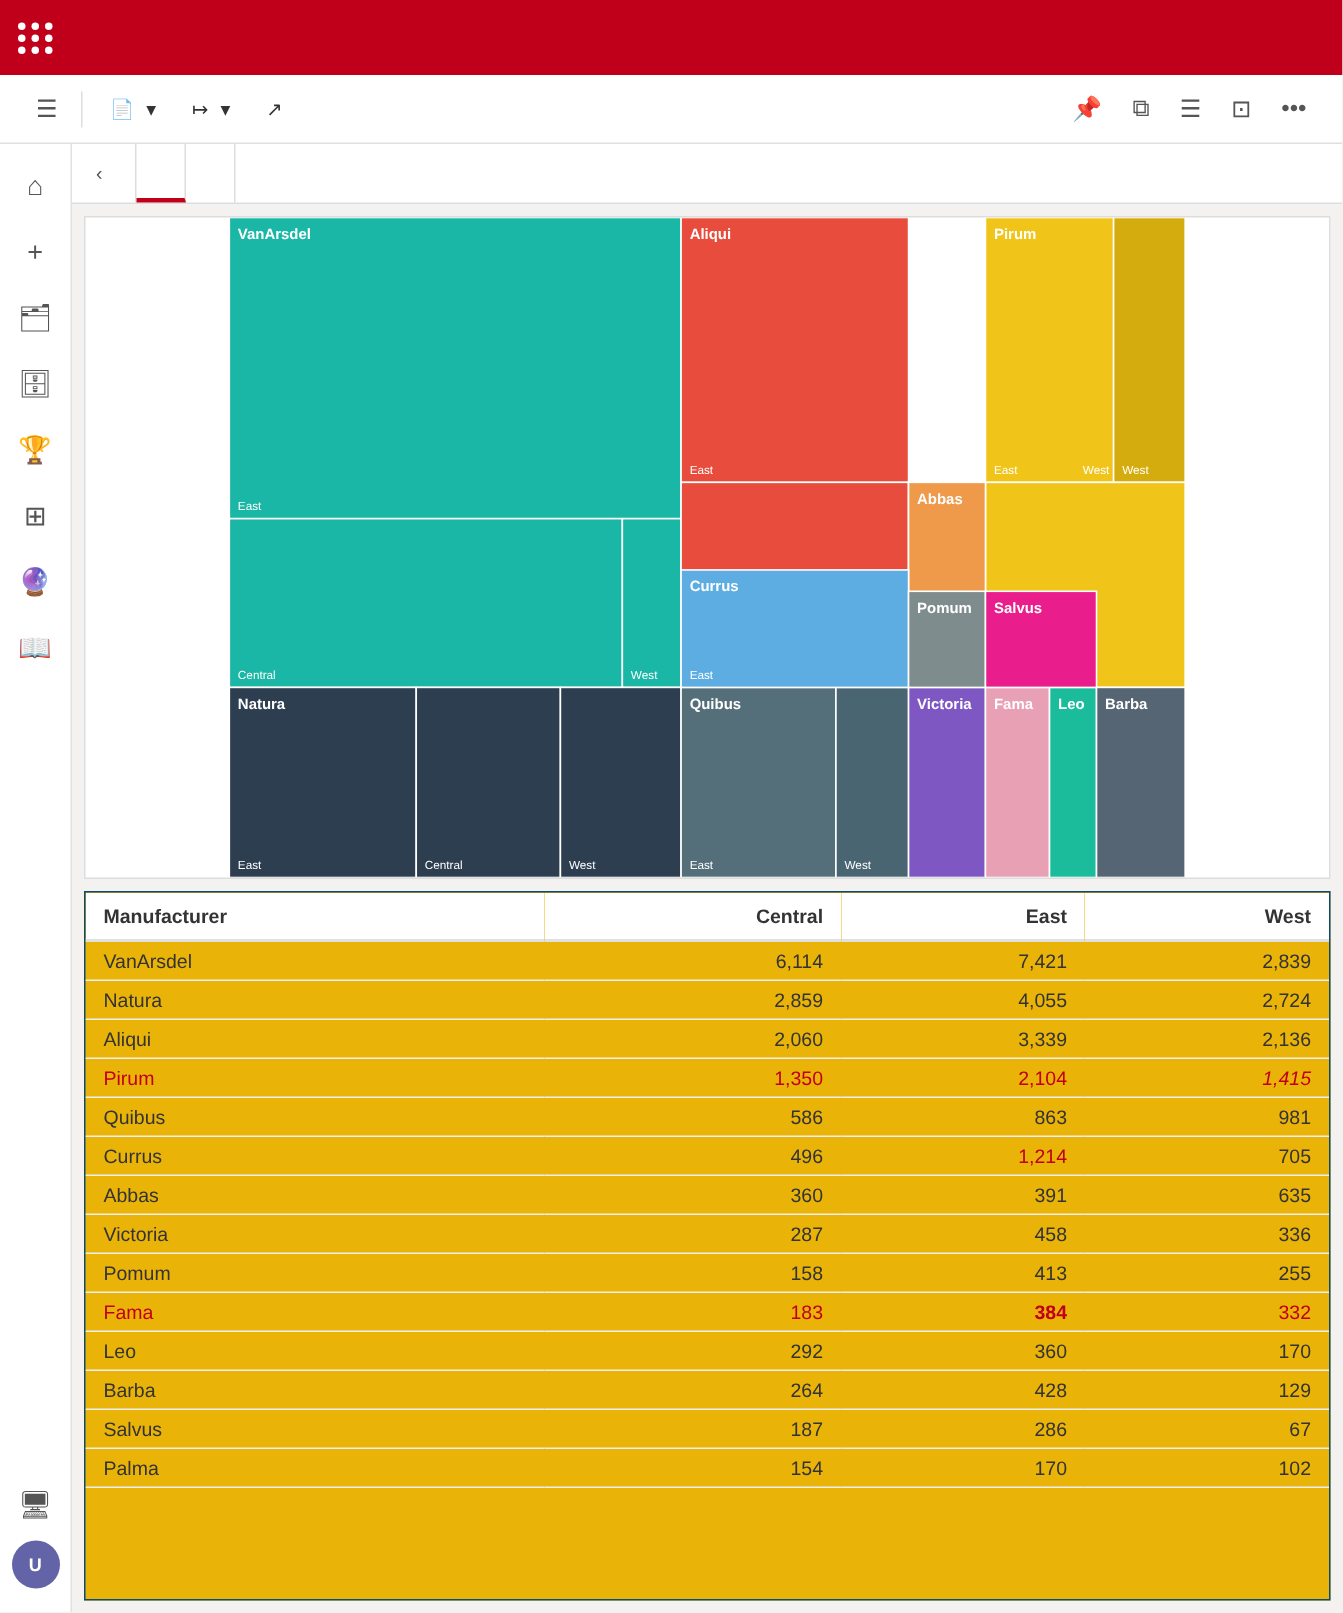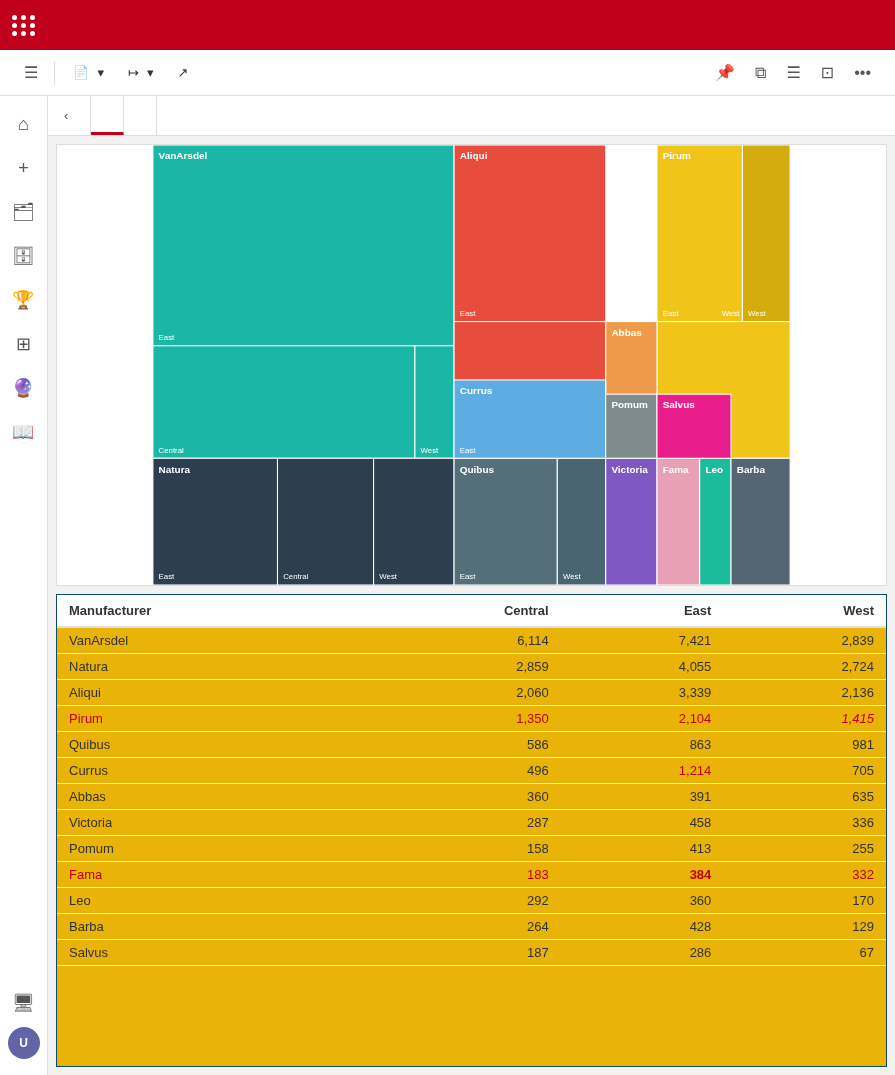--- a/index.html
+++ b/index.html
@@ -412,18 +412,24 @@
               <td>264</td>
               <td>428</td>
               <td>129</td>
             </tr>
             <tr>
               <td>Salvus</td>
               <td>187</td>
               <td>286</td>
               <td>67</td>
             </tr>
+            <tr>
+              <td>Palma</td>
+              <td>154</td>
+              <td>170</td>
+              <td>102</td>
+            </tr>
           </tbody>
       </table>
     </div>
 
   </div>
 </div>
 
 </body></html>

